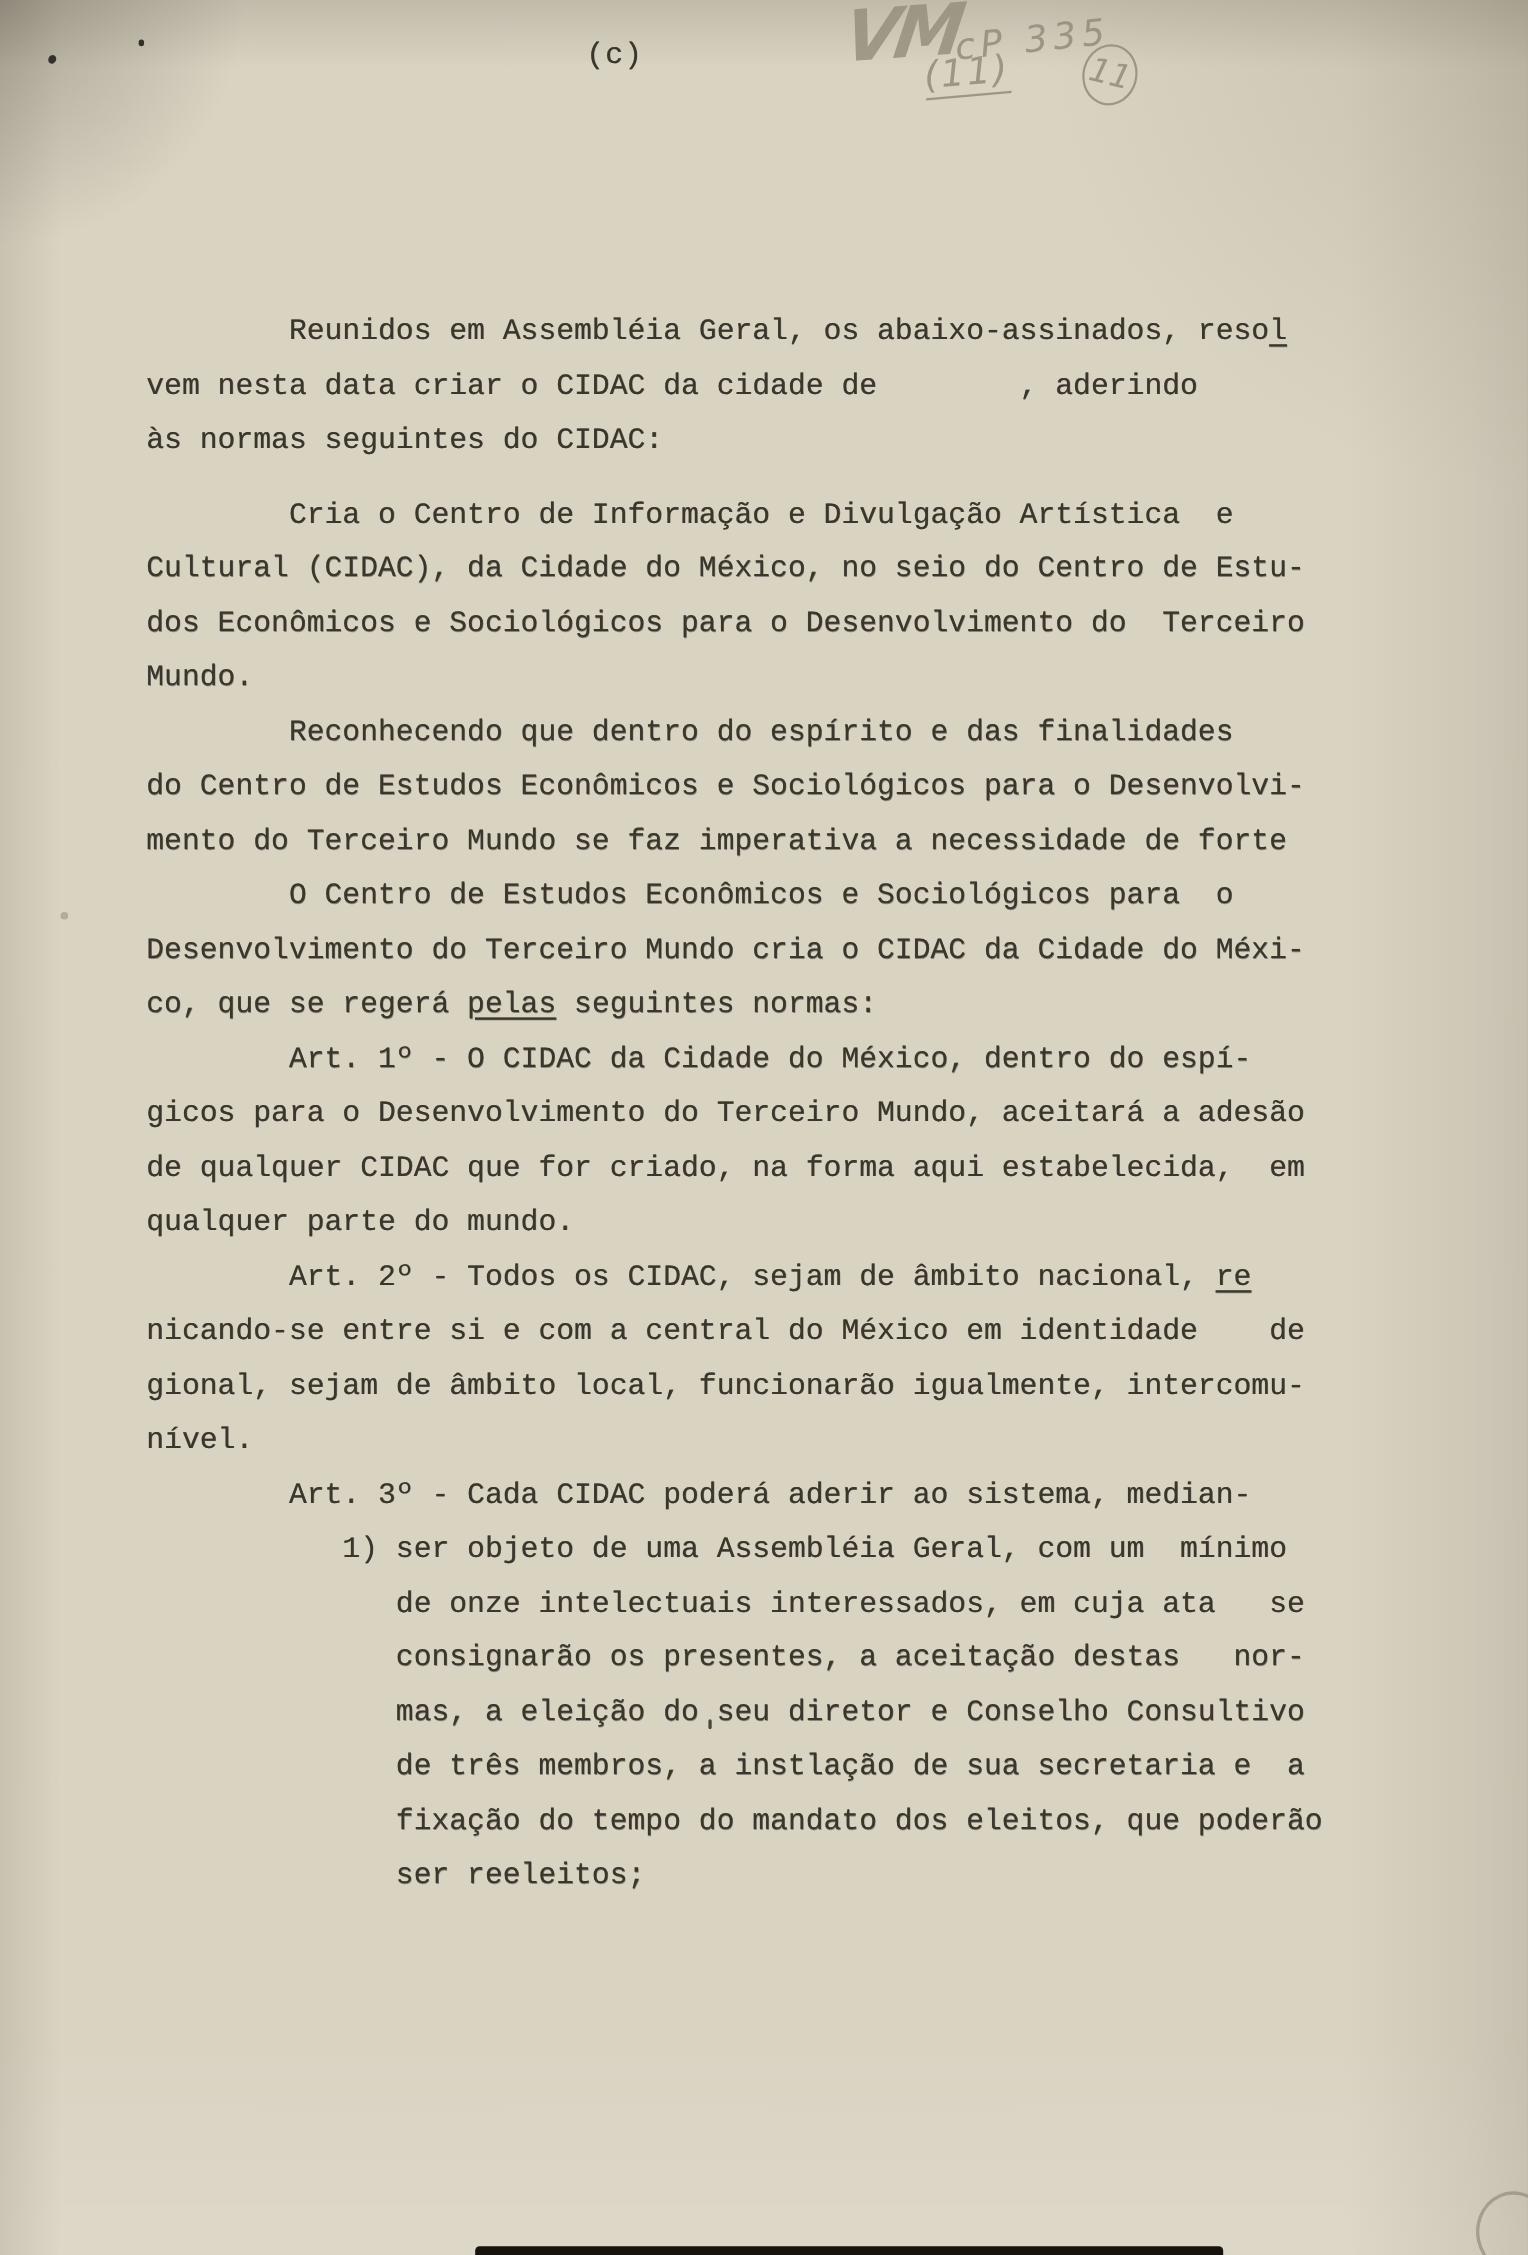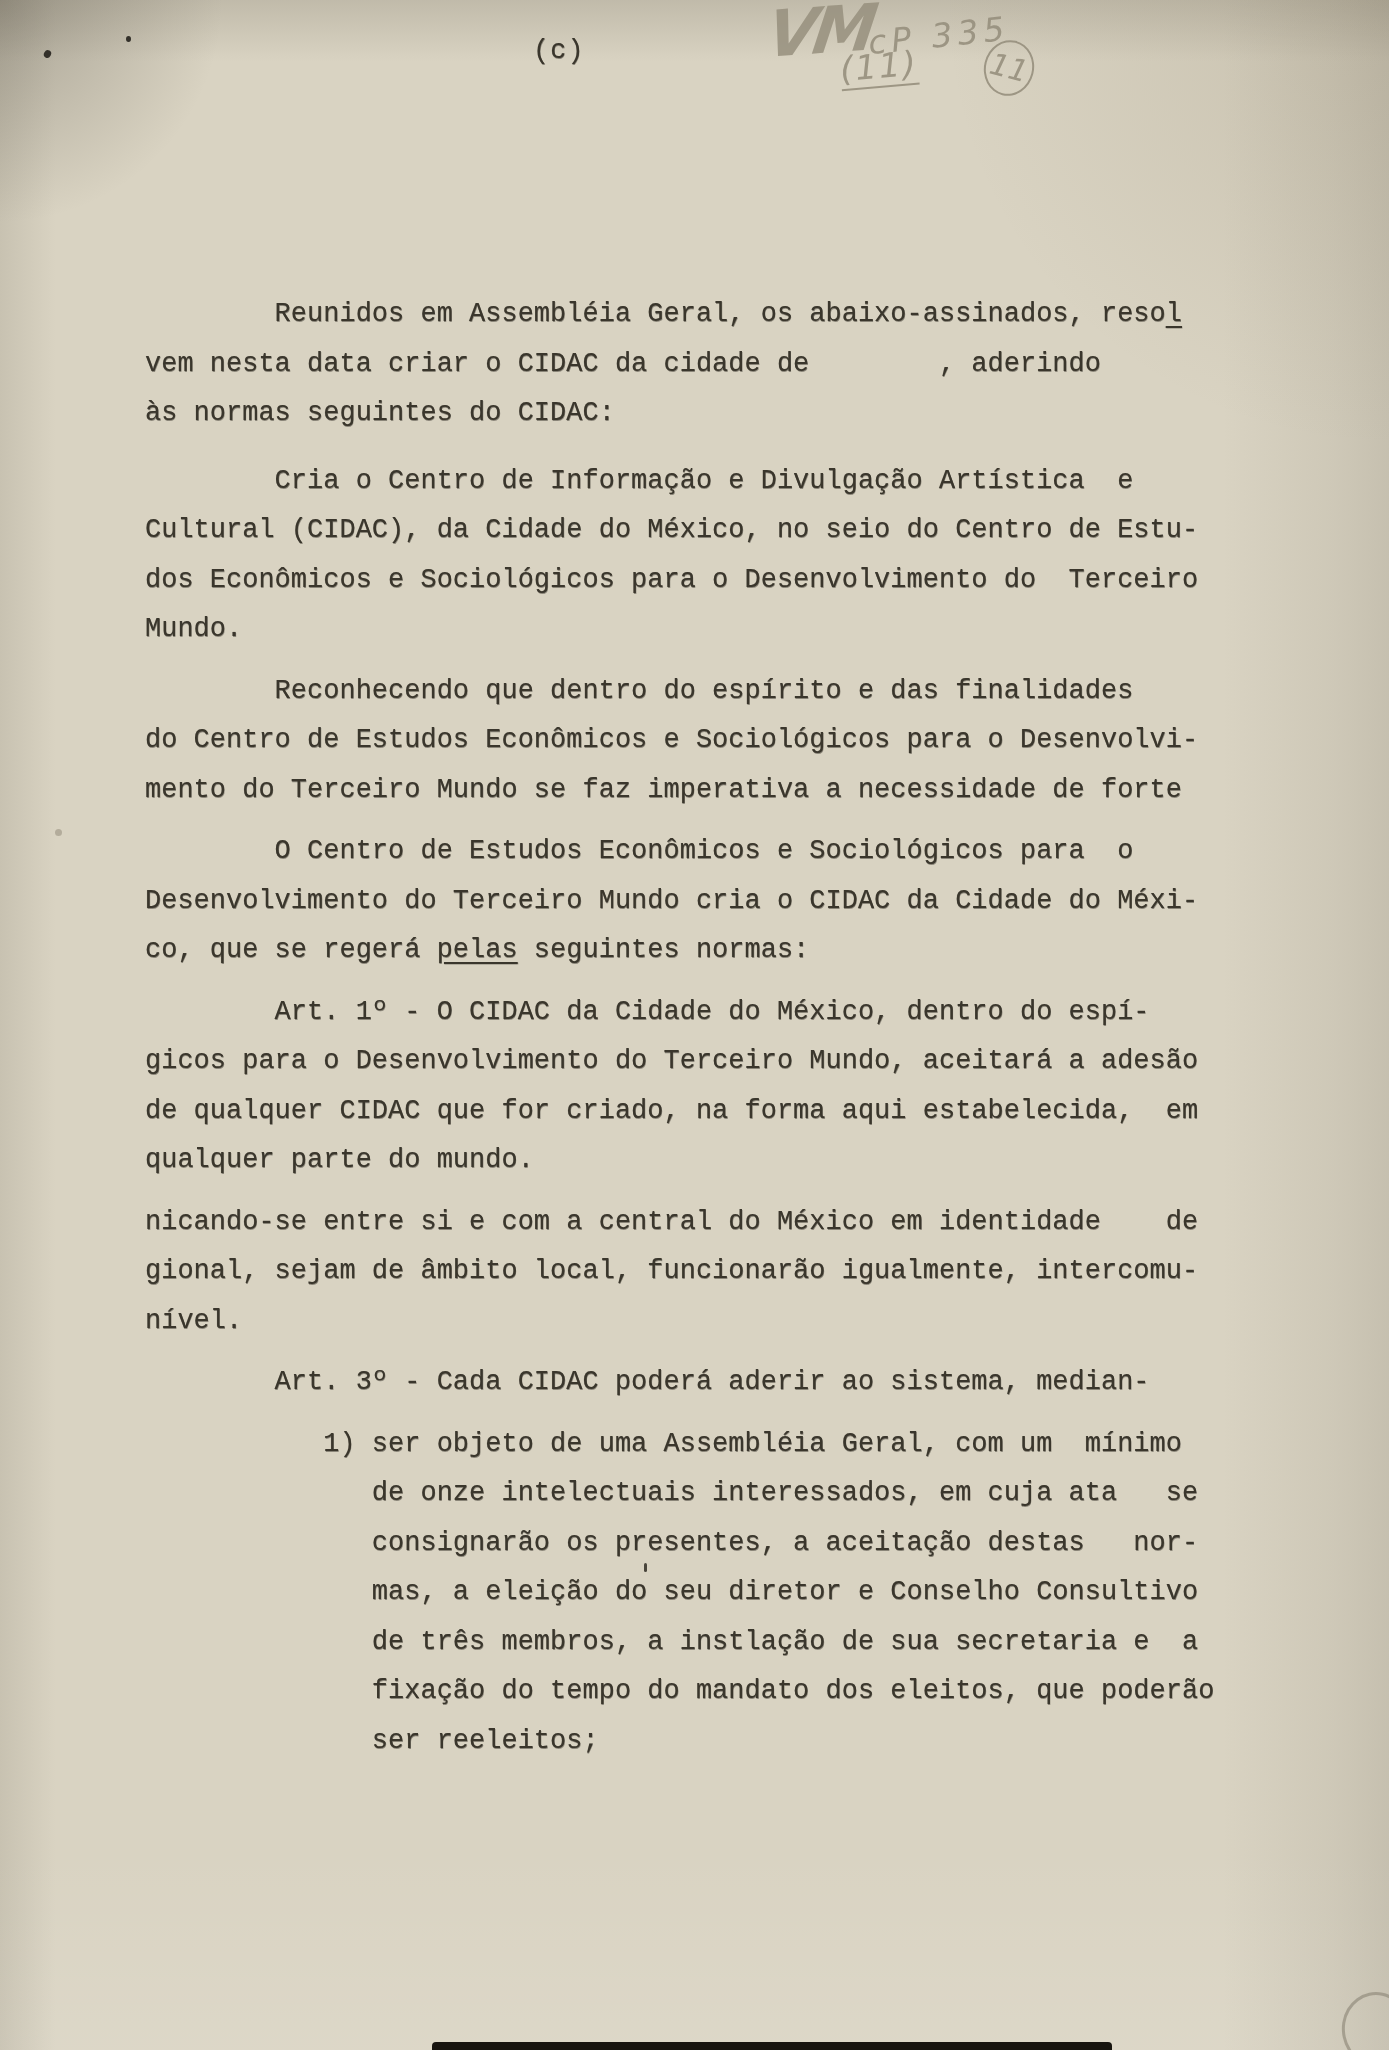--- a/index.html
+++ b/index.html
@@ -48,21 +48,21 @@
     font-size:30px;border:2.5px solid var(--pencil);
     border-radius:50%;transform:rotate(14deg);opacity:.9;
   }
   
   #doc-body{
     position:absolute;left:133px;top:278px;width:1160px;
     font-size:27px;line-height:49.5px;
   }
   .line{white-space:pre;}
   .u{text-decoration:underline;text-underline-offset:5px;}
-  .para{margin:12px;}
+  .para{margin:0;}
   .para.gap-before{margin-top:18px;}
   
   .speck{position:absolute;background:#33302a;border-radius:50%;}
   #speck-1{left:44px;top:50px;width:7px;height:8px;transform:rotate(30deg);}
   #speck-2{left:126px;top:36px;width:5px;height:6px;}
   #speck-3{left:55px;top:829px;width:7px;height:7px;background:#b3ac9b;}
   #speck-4{left:644px;top:1563px;width:3px;height:9px;border-radius:2px;background:#4a463c;}
   #bottom-bar{
     position:absolute;left:432px;top:2042px;width:680px;height:9px;
     background:#17140f;border-radius:4px 4px 0 0;
@@ -110,20 +110,21 @@
         <div class="line"><span>Desenvolvimento do Terceiro Mundo cria o CIDAC da Cidade do Méxi-</span></div>
         <div class="line"><span>co, que se regerá </span><span class="u">pelas</span><span> seguintes normas:</span></div>
       </div>
       <div class="para">
         <div class="line"><span>        Art. 1º - O CIDAC da Cidade do México, dentro do espí-</span></div>
         <div class="line"><span>gicos para o Desenvolvimento do Terceiro Mundo, aceitará a adesão</span></div>
         <div class="line"><span>de qualquer CIDAC que for criado, na forma aqui estabelecida,  em</span></div>
         <div class="line"><span>qualquer parte do mundo.</span></div>
       </div>
       <div class="para">
+        <div class="line"><span>        Art. 2º - Todos os CIDAC, sejam de âmbito nacional, </span><span class="u">re</span></div>
         <div class="line"><span>nicando-se entre si e com a central do México em identidade    de</span></div>
         <div class="line"><span>gional, sejam de âmbito local, funcionarão igualmente, intercomu-</span></div>
         <div class="line"><span>nível.</span></div>
       </div>
       <div class="para">
         <div class="line"><span>        Art. 3º - Cada CIDAC poderá aderir ao sistema, median-</span></div>
       </div>
       <div class="para">
         <div class="line"><span>           1) ser objeto de uma Assembléia Geral, com um  mínimo</span></div>
         <div class="line"><span>              de onze intelectuais interessados, em cuja ata   se</span></div>

